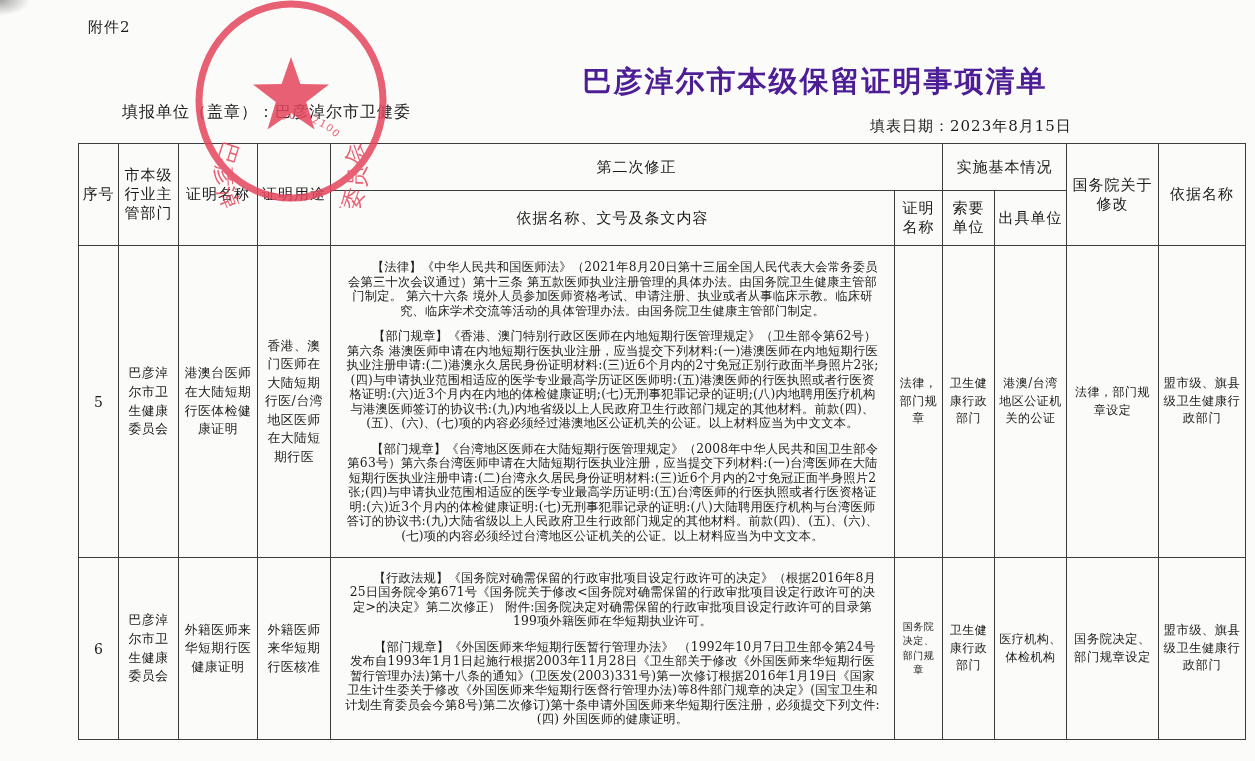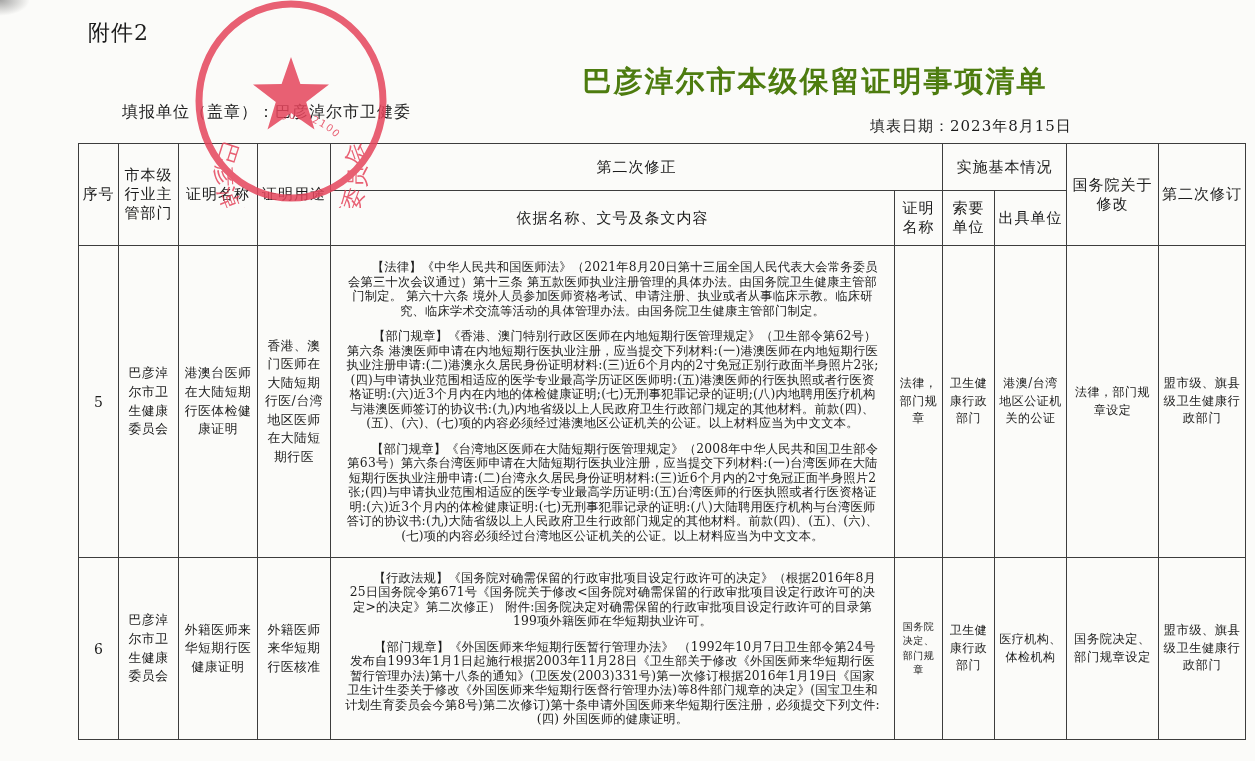--- a/index.html
+++ b/index.html
@@ -4,23 +4,23 @@
 <style>
   html,body{margin:0;padding:0;}
   body{
     width:1255px;height:761px;position:relative;overflow:hidden;
     background:#fbfbf9;
     font-family:"DejaVu Serif","Liberation Serif",serif;
     color:#1c1c1c;
   }
   .corner-smudge{position:absolute;left:0;top:0;width:30px;height:16px;
     background:radial-gradient(ellipse at 0 0, rgba(95,95,95,.55), transparent 70%);}
-  .attachment{position:absolute;left:88px;top:18px;font-size:22px;letter-spacing:1px;}
+  .attachment{position:absolute;left:88px;top:18px;font-size:15px;letter-spacing:1px;}
   .page-title{position:absolute;left:565px;top:62px;width:500px;text-align:center;
-    font-size:29px;font-weight:bold;letter-spacing:2px;color:#4d7c0f;}
+    font-size:29px;font-weight:bold;letter-spacing:2px;color:#4c1d95;}
   .fill-unit{position:absolute;left:107px;top:102px;font-size:16px;letter-spacing:1px;margin-left:15px;}
   .fill-date{position:absolute;left:870px;top:117px;font-size:15px;letter-spacing:1px;text-align:center;}
   .stamp{position:absolute;left:190px;top:0px;width:204px;height:208px;pointer-events:none;z-index:5;
     opacity:.85;filter:blur(.2px);}
   table.main{
     position:absolute;left:78px;top:143px;
     border-collapse:collapse;table-layout:fixed;width:1167px;
     font-size:12.5px;
   }
   table.main td,table.main th{
@@ -85,21 +85,21 @@
   </colgroup>
   <tbody>
       <tr class="hr1">
     <th class="h" rowspan="2">序号</th>
     <th class="h" rowspan="2">市本级行业主管部门</th>
     <th class="h" rowspan="2">证明名称</th>
     <th class="h" rowspan="2">证明用途</th>
     <th class="h" colspan="2">第二次修正</th>
     <th class="h" colspan="2">实施基本情况</th>
     <th class="h" rowspan="2">国务院关于修改</th>
-    <th class="h" rowspan="2">第二次修订</th>
+    <th class="h" rowspan="2">依据名称</th>
   </tr>
   <tr class="hr2">
     <th class="h">依据名称、文号及条文内容</th>
     <th class="h">证明名称</th>
     <th class="h">索要单位</th>
     <th class="h">出具单位</th>
   </tr>
 
   <tr class="r5">
     <td class="seq">5</td>

